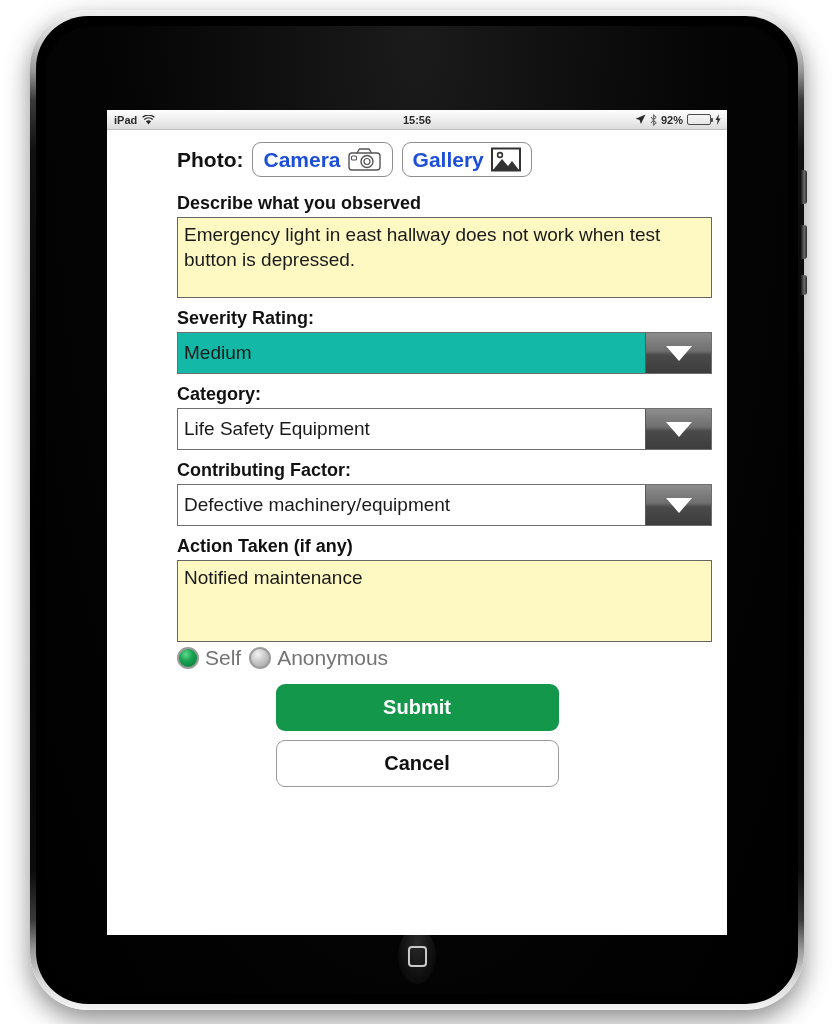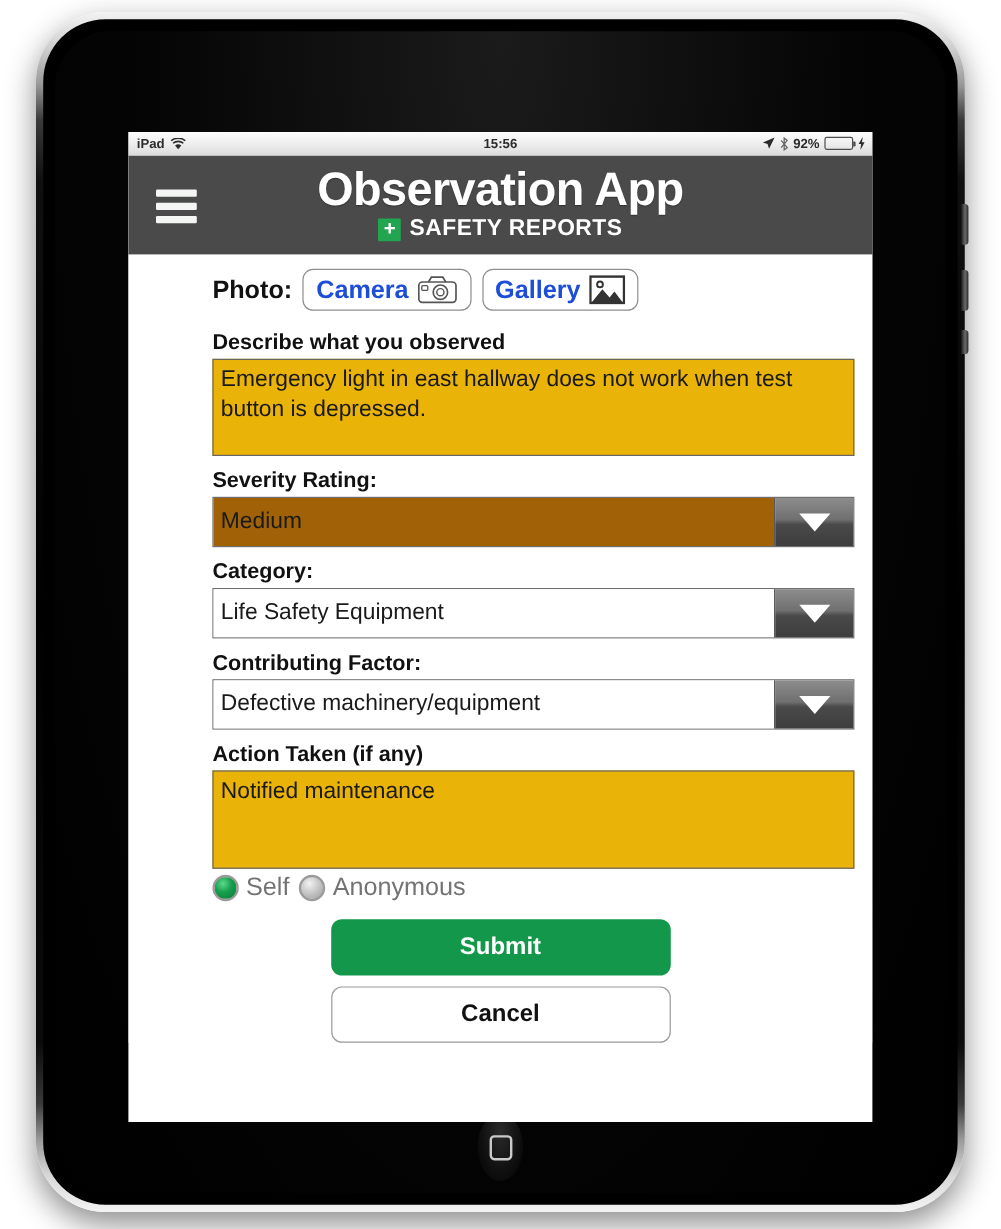--- a/index.html
+++ b/index.html
@@ -219,21 +219,21 @@
     font-size: 18px;
     font-weight: bold;
     color: #111;
     margin: 10px 0 3px 60px;
   }
   .field-label.tight { margin-top: 12px; }
 
   .text-area {
     margin: 0 5px 0 60px;
     border: 1px solid #666;
-    background: #eab308;
+    background: #fef9c3;
     box-sizing: border-box;
     font-size: 19px;
     color: #1a1a1a;
     line-height: 25px;
     padding: 4px 6px;
     overflow: hidden;
   }
   #describe-textarea { height: 81px; }
   #action-textarea   { height: 82px; }
 
@@ -248,21 +248,21 @@
   .select-value {
     flex: 1;
     display: flex;
     align-items: center;
     padding-left: 6px;
     font-size: 19px;
     color: #1a1a1a;
     background: #ffffff;
   }
   .select-value.highlight {
-    background: #a16207;
+    background: #14b8a6;
   }
   .select-arrow {
     width: 65px;
     background: linear-gradient(180deg,#8d8d8d 0%,#6f6f6f 45%,#4a4a4a 55%,#3d3d3d 100%);
     display: flex;
     align-items: center;
     justify-content: center;
     border-left: 1px solid #5a5a5a;
   }
   .arrow-glyph {
@@ -390,32 +390,20 @@
       <span>92%</span>
       <span class="battery-shell">
         <span class="battery-fill" style="width: 92%;"></span>
       </span>
       <svg width="6" height="11" viewBox="0 0 6 11">
         <path d="M4 0 L0.5 6 L2.6 6 L2 11 L5.5 4.6 L3.3 4.6 Z" fill="#2b2b2b"></path>
       </svg>
     </div>
   </div>
 
-  <div id="app-header">
-    <div id="hamburger-button">
-      <span></span>
-      <span></span>
-      <span></span>
-    </div>
-    <div id="app-title">Observation App</div>
-    <div id="brand-row">
-      <span id="brand-plus-icon">+</span>
-      <span id="brand-name">SAFETY REPORTS</span>
-    </div>
-  </div>
 
   <div id="form-body">
 
     <div id="photo-row">
       <span id="photo-label">Photo:</span>
 
       <div class="photo-button">
         <span class="photo-button-label">Camera</span>
         <svg width="34" height="25" viewBox="0 0 34 25">
           <rect x="1" y="6" width="31" height="17" rx="3" stroke="#555" stroke-width="1.4" fill="none"></rect>

